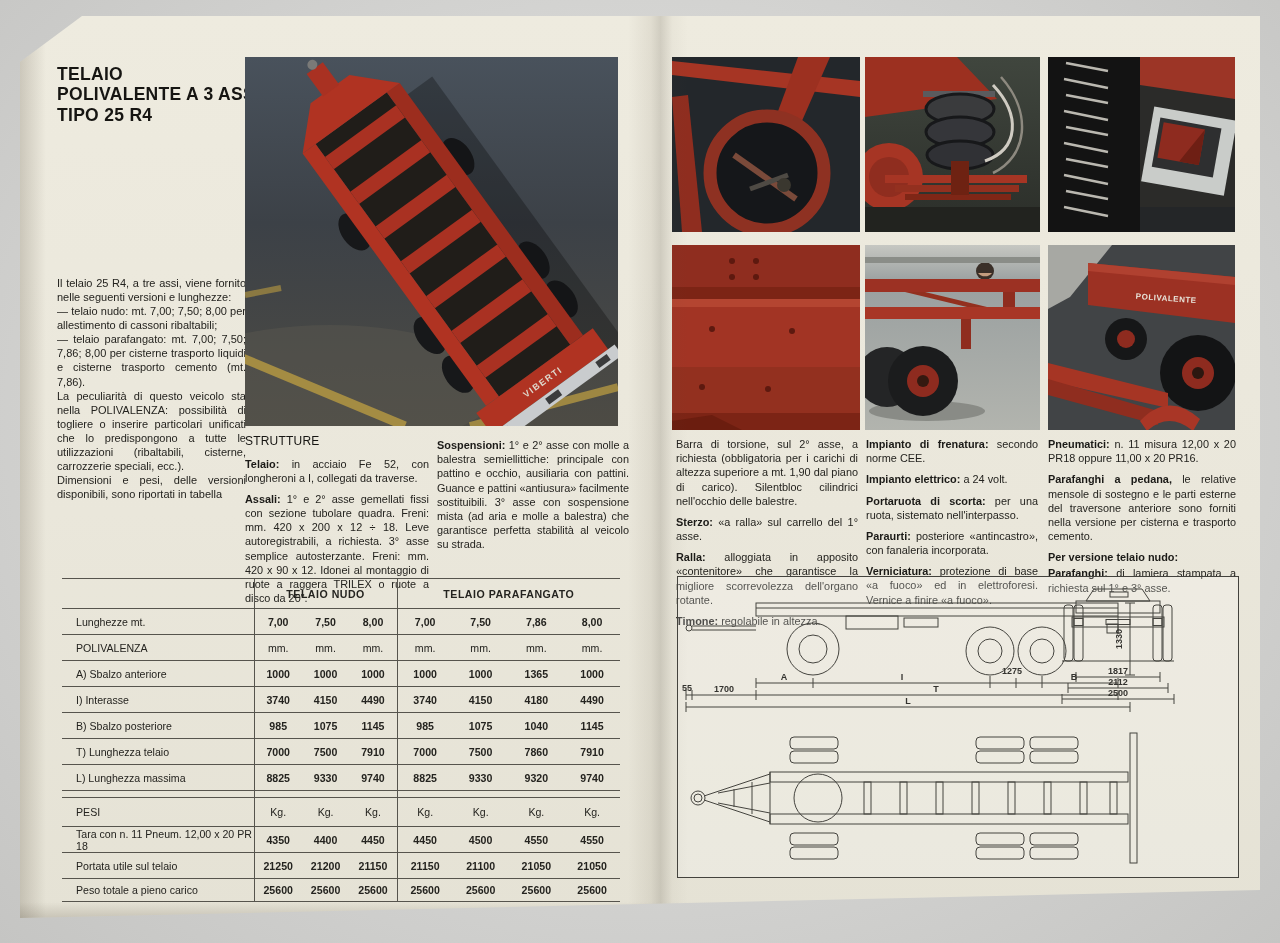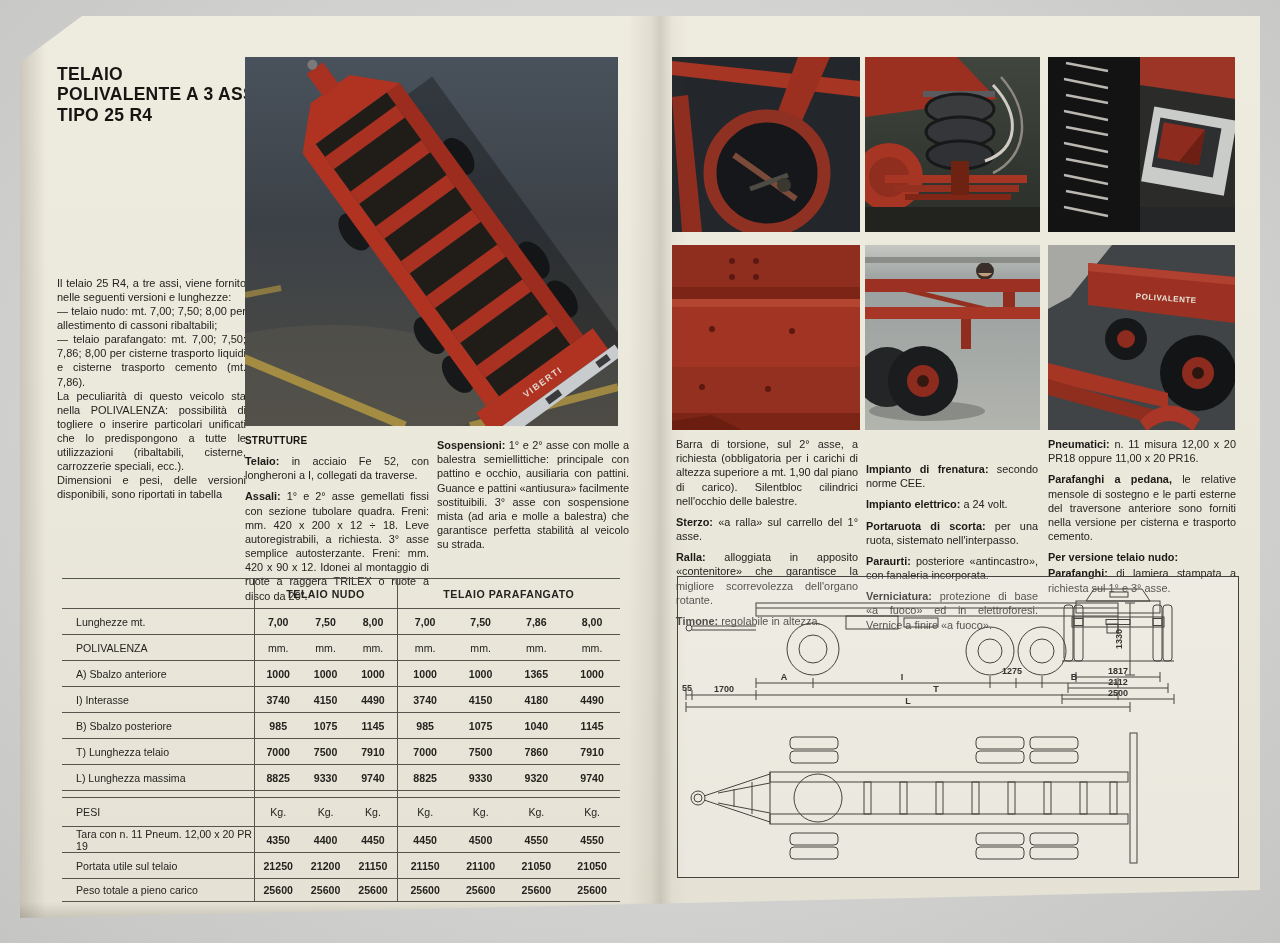--- a/index.html
+++ b/index.html
@@ -32,25 +32,25 @@
   .photo-main{left:225px;top:41px;width:373px;height:369px;}
   .ph-r1{top:41px;height:175px;}
   .ph-r2{top:229px;height:185px;}
   .ph-c1{left:652px;width:188px;}
   .ph-c2{left:845px;width:175px;}
   .ph-c3{left:1028px;width:187px;}
 
   .spec{position:absolute;font-size:10.9px;line-height:1.3;text-align:justify;color:#24231f;}
   .spec p{margin:0 0 7px;}
   .spec b{font-weight:700;color:#1b1a17;}
-  .colhead{font-size:10px;font-weight:700;margin:0 0 7px;color:#161512;letter-spacing:.2px;}
+  .colhead{font-size:12px;font-weight:400;margin:0 0 7px;color:#161512;letter-spacing:.2px;}
   .strutture{left:225px;top:418px;width:184px;}
   .sosp{left:417px;top:422px;width:192px;}
   .rcol1{left:656px;top:421px;width:182px;}
-  .rcol2{left:846px;top:446px;width:172px;}
+  .rcol2{left:846px;top:421px;width:172px;}
   .rcol3{left:1028px;top:421px;width:188px;}
 
   table.spec-table{position:absolute;left:42px;top:562px;width:558px;border-collapse:collapse;
     table-layout:fixed;font-size:10.6px;color:#24231f;}
   .spec-table td{border-bottom:1px solid #56544d;vertical-align:middle;height:25px;padding:0;}
   .spec-table td.lbl{padding-left:14px;text-align:left;}
   .spec-table td.val{text-align:center;font-weight:700;}
   .spec-table tr.unit td.val{font-weight:400;text-align:center;}
   .spec-table td.g1,.spec-table td.g2{border-left:1px solid #56544d;}
   .spec-table tr.hdr-row td{border-top:1px solid #56544d;height:29px;font-weight:700;
@@ -231,21 +231,21 @@
           <td class="lbl">PESI</td>
           <td class="val g1">Kg.</td>
           <td class="val">Kg.</td>
           <td class="val">Kg.</td>
           <td class="val g2">Kg.</td>
           <td class="val">Kg.</td>
           <td class="val">Kg.</td>
           <td class="val">Kg.</td>
         </tr>
         <tr class="">
-          <td class="lbl">Tara con n. 11 Pneum. 12,00 x 20 PR 19</td>
+          <td class="lbl">Tara con n. 11 Pneum. 12,00 x 20 PR 18</td>
           <td class="val g1">4350</td>
           <td class="val">4400</td>
           <td class="val">4450</td>
           <td class="val g2">4450</td>
           <td class="val">4500</td>
           <td class="val">4550</td>
           <td class="val">4550</td>
         </tr>
         <tr class="">
           <td class="lbl">Portata utile sul telaio</td>

